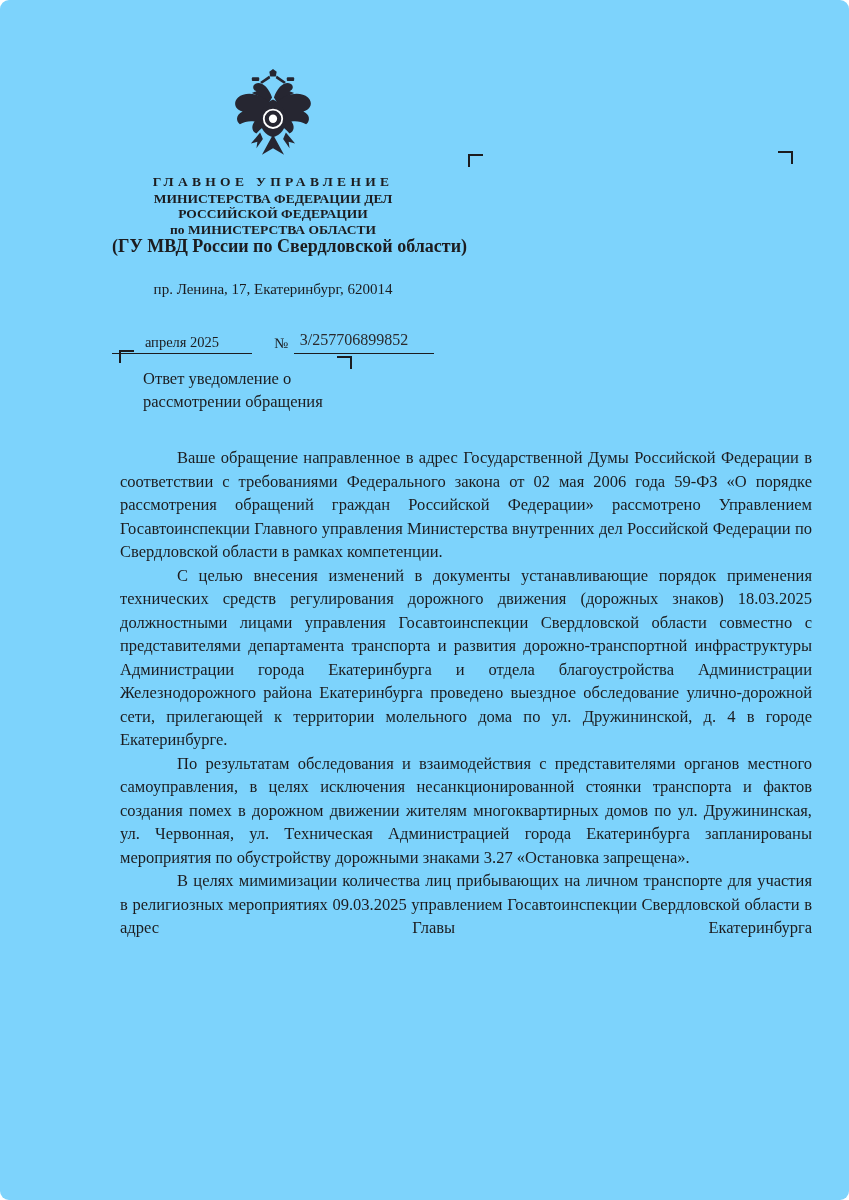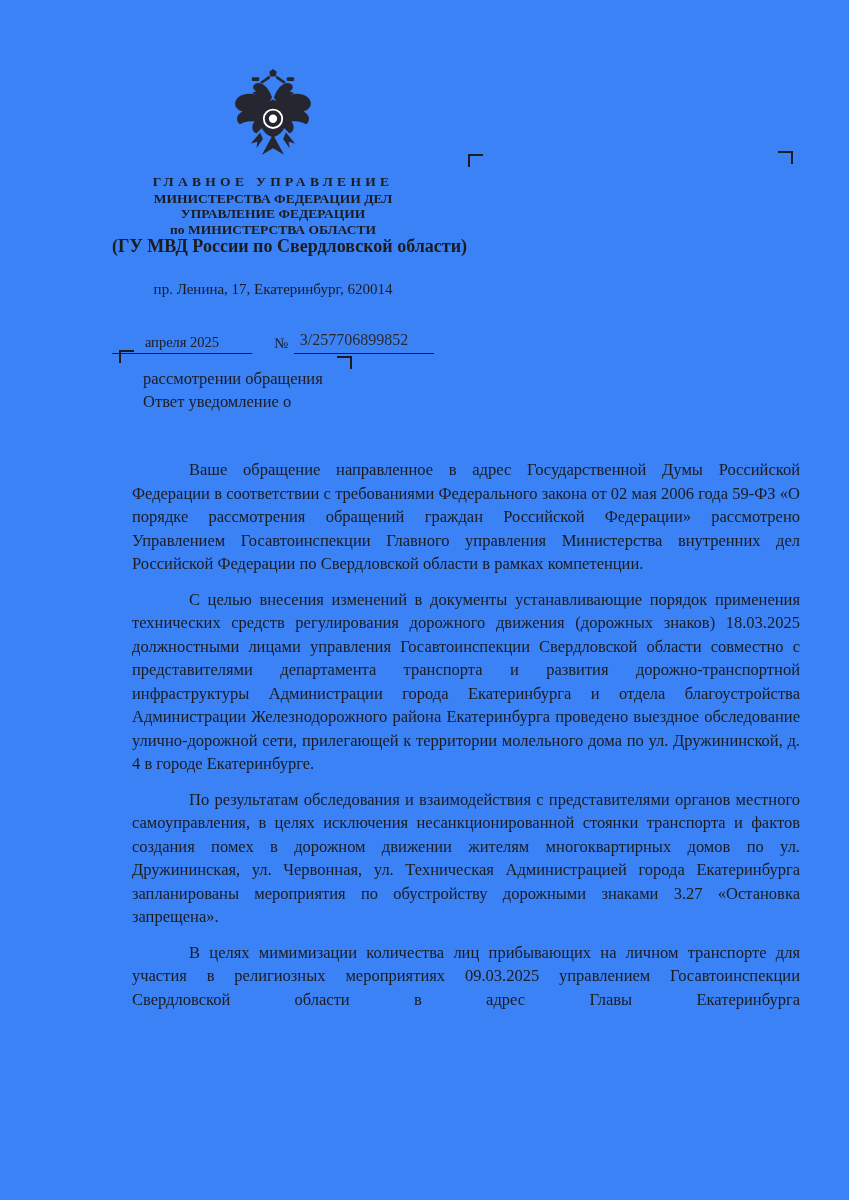--- a/index.html
+++ b/index.html
@@ -4,24 +4,25 @@
 <style>
   html, body {
     margin: 0;
     padding: 0;
     background: #ffffff;
   }
   .page {
     position: relative;
     width: 849px;
     height: 1200px;
-    background: #3b82f6;
+    background: #7dd3fc;
     color: #1c1c1f;
     font-family: "Liberation Serif", "DejaVu Serif", serif;
     overflow: hidden;
+    border-radius: 9px;
   }
 
   
   .letterhead {
     position: absolute;
     left: 112px;
     top: 68px;
     width: 322px;
     text-align: center;
   }
@@ -101,21 +102,21 @@
   .body-text {
     position: absolute;
     left: 120px;
     top: 446px;
     width: 692px;
     font-size: 16.5px;
     line-height: 23.5px;
     text-align: justify;
   }
   .body-text p {
-    margin: 12px;
+    margin: 0;
     text-indent: 57px;
   }
   .body-text p.cont {
     text-align-last: justify;
   }
 </style>
 </head>
 <body>
 
 <div class="page">
@@ -146,41 +147,41 @@
           <path d="M36 70 l-10 12 7 -2 -1 7 7 -10 z"></path>
           <path d="M64 70 l10 12 -7 -2 1 7 -7 -10 z"></path>
         </g>
 
         <circle cx="50" cy="55" r="10" fill="none" stroke="#ffffff" stroke-width="2"></circle>
         <circle cx="50" cy="55" r="4.5" fill="#ffffff"></circle>
       </svg>
     </div>
     <div class="org l1">ГЛАВНОЕ УПРАВЛЕНИЕ</div>
     <div class="org">МИНИСТЕРСТВА ФЕДЕРАЦИИ ДЕЛ</div>
-    <div class="org">УПРАВЛЕНИЕ ФЕДЕРАЦИИ</div>
+    <div class="org">РОССИЙСКОЙ ФЕДЕРАЦИИ</div>
     <div class="org">по МИНИСТЕРСТВА ОБЛАСТИ</div>
     <div class="org l5">(ГУ МВД России по Свердловской области)</div>
     <div class="addr">пр. Ленина, 17, Екатеринбург, 620014</div>
 
     <div class="ref-row">
       <div class="ref-date">апреля 2025</div>
       <div class="ref-label">№</div>
       <div class="ref-num">3/257706899852</div>
     </div>
   </div>
 
   <span class="corner tl" style="left:468px; top:154px;"></span>
   <span class="corner tr" style="left:778px; top:151px;"></span>
 
   <span class="corner tl" style="left:119px; top:350px;"></span>
   <span class="corner tr" style="left:337px; top:356px;"></span>
 
   <div class="subject">
+    <div>Ответ уведомление о</div>
     <div>рассмотрении обращения</div>
-    <div>Ответ уведомление о</div>
   </div>
 
   <div class="body-text">
     <p>Ваше обращение направленное в адрес Государственной Думы Российской Федерации в соответствии с требованиями Федерального закона от 02 мая 2006 года 59-ФЗ «О порядке рассмотрения обращений граждан Российской Федерации» рассмотрено Управлением Госавтоинспекции Главного управления Министерства внутренних дел Российской Федерации по Свердловской области в рамках компетенции.</p>
     <p>С целью внесения изменений в документы устанавливающие порядок применения технических средств регулирования дорожного движения (дорожных знаков) 18.03.2025 должностными лицами управления Госавтоинспекции Свердловской области совместно с представителями департамента транспорта и развития дорожно-транспортной инфраструктуры Администрации города Екатеринбурга и отдела благоустройства Администрации Железнодорожного района Екатеринбурга проведено выездное обследование улично-дорожной сети, прилегающей к территории молельного дома по ул. Дружининской, д. 4 в городе Екатеринбурге.</p>
     <p>По результатам обследования и взаимодействия с представителями органов местного самоуправления, в целях исключения несанкционированной стоянки транспорта и фактов создания помех в дорожном движении жителям многоквартирных домов по ул. Дружининская, ул. Червонная, ул. Техническая Администрацией города Екатеринбурга запланированы мероприятия по обустройству дорожными знаками 3.27 «Остановка запрещена».</p>
     <p class="cont">В целях мимимизации количества лиц прибывающих на личном транспорте для участия в религиозных мероприятиях 09.03.2025 управлением Госавтоинспекции Свердловской области в адрес Главы Екатеринбурга</p>
   </div>
 
 </div>

